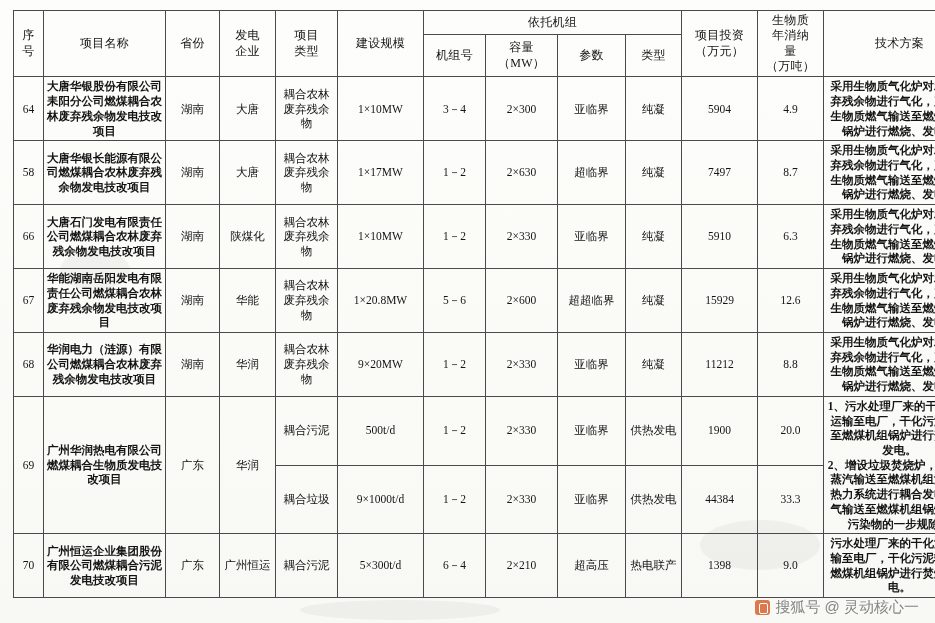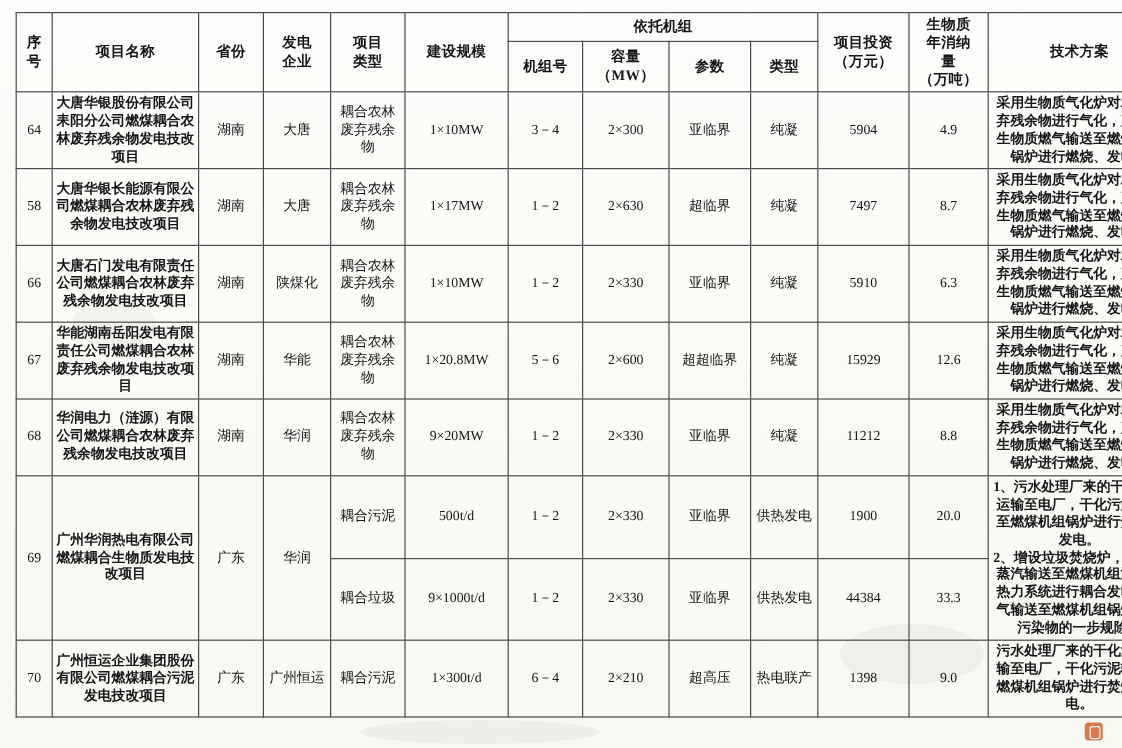--- a/index.html
+++ b/index.html
@@ -37,21 +37,21 @@
   table.doc th, table.doc td {
     border: 1px solid #4a4a4a;
     text-align: center;
     vertical-align: middle;
     font-size: 11.5px;
     line-height: 1.28;
     padding: 2px 3px;
     color: #141414;
   }
   table.doc th {
-    font-weight: bold;
+    font-weight: normal;
     font-size: 12px;
     letter-spacing: 0.3px;
   }
   td.name, td.tech {
     text-align: left;
     padding-left: 5px;
     padding-right: 4px;
     line-height: 1.32;
     font-weight: bold;
   }
@@ -278,30 +278,31 @@
           <td>44384</td>
           <td>33.3</td>
         </tr>
 
         <tr>
           <td>70</td>
           <td class="name">广州恒运企业集团股份有限公司燃煤耦合污泥发电技改项目</td>
           <td>广东</td>
           <td>广州恒运</td>
           <td>耦合污泥</td>
-          <td>1×300t/d</td>
+          <td>5×300t/d</td>
           <td>6－4</td>
           <td>2×210</td>
           <td>超高压</td>
           <td>热电联产</td>
           <td>1398</td>
           <td>9.0</td>
           <td class="tech">污水处理厂来的干化污泥运输至电厂，干化污泥输送至燃煤机组锅炉进行焚烧、发电。</td>
         </tr>
 
       </tbody>
     </table>
   </div>
 
   <div class="watermark">
     <span class="wm-logo"></span>
+    <span>搜狐号 @ 灵动核心一</span>
   </div>
 </div>
 
 </body></html>

